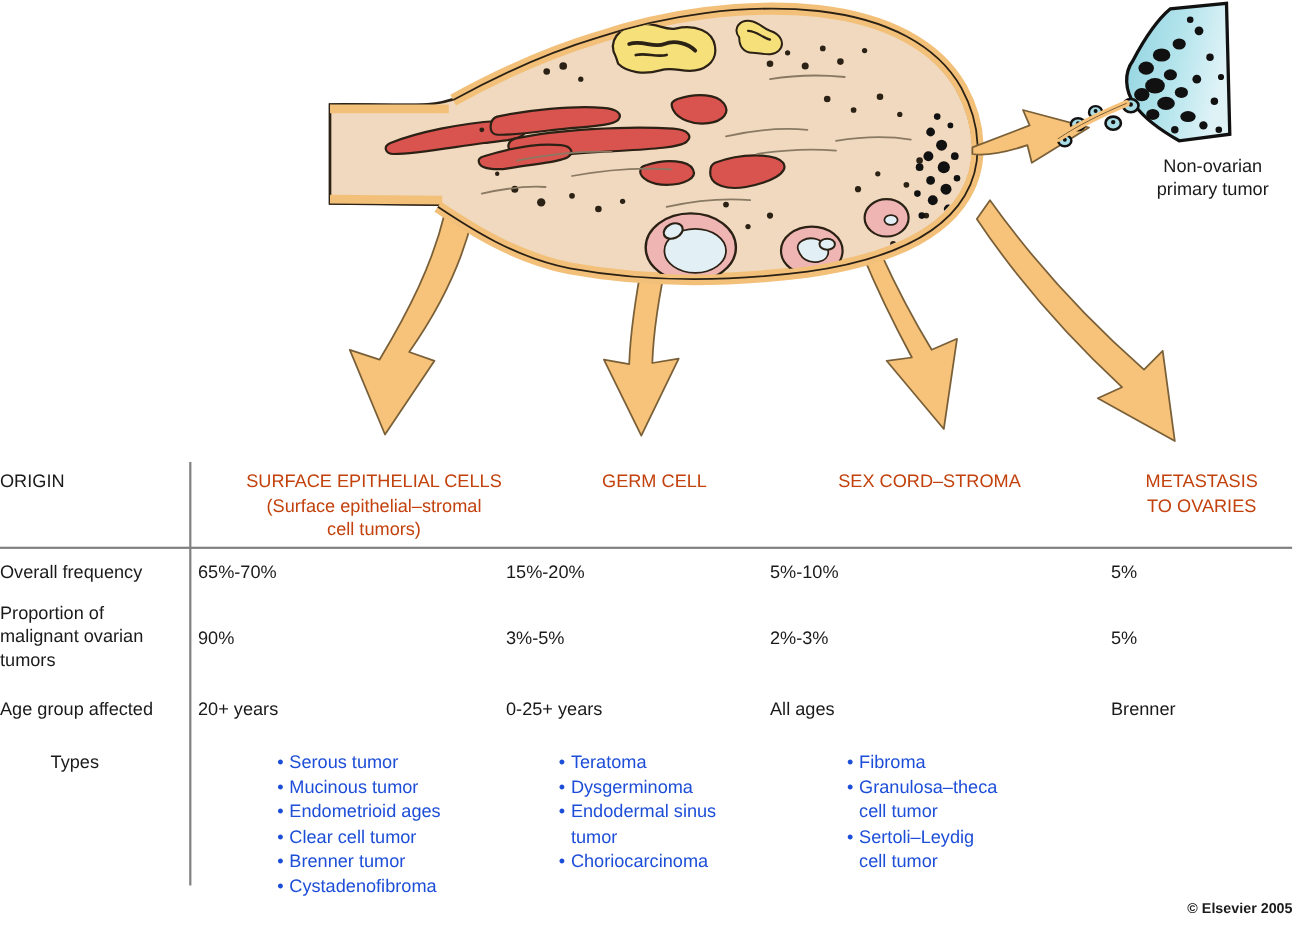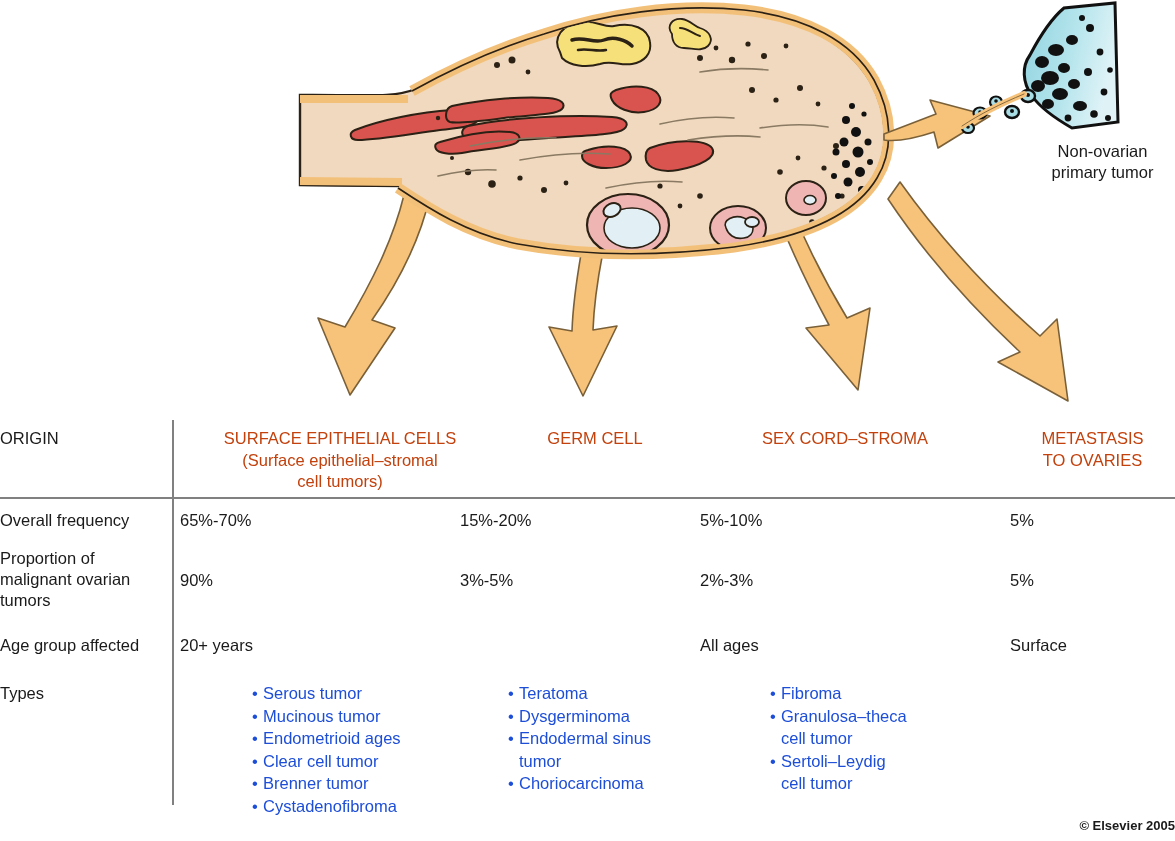--- a/index.html
+++ b/index.html
@@ -376,21 +376,21 @@
     <div class="hrule"></div>
 
     <div class="rowlabel" style="top:8px;">ORIGIN</div>
     <div class="rowlabel" style="top:90px;">Overall frequency</div>
     <div class="rowlabel" style="top:128px;">
       <span>Proportion of</span><br>
       <span>malignant ovarian</span><br>
       <span>tumors</span>
     </div>
     <div class="rowlabel" style="top:215px;">Age group affected</div>
-    <div class="rowlabel" style="top:263px;">Types</div>
+    <div class="rowlabel" style="top:263px;padding-left:46px;">Types</div>
 
     <div class="colhead" style="left:180px; top:8px; width:320px;">
       <span>SURFACE EPITHELIAL CELLS</span>
       <span class="sub">(Surface epithelial–stromal</span>
       <span class="sub">cell tumors)</span>
     </div>
     <div class="cell" style="left:180px; top:90px; width:320px;">65%-70%</div>
     <div class="cell" style="left:180px; top:150px; width:320px;">90%</div>
     <div class="cell" style="left:180px; top:215px; width:320px;">20+ years</div>
     <div class="typelist" style="left:252px; top:262px;">
@@ -400,20 +400,21 @@
       <div class="li"><span class="bullet">•</span><span>Clear cell tumor</span></div>
       <div class="li"><span class="bullet">•</span><span>Brenner tumor</span></div>
       <div class="li"><span class="bullet">•</span><span>Cystadenofibroma</span></div>
     </div>
 
     <div class="colhead" style="left:460px; top:8px; width:270px;">
       <span>GERM CELL</span>
     </div>
     <div class="cell" style="left:460px; top:90px; width:270px;">15%-20%</div>
     <div class="cell" style="left:460px; top:150px; width:270px;">3%-5%</div>
+    <div class="cell" style="left:460px; top:215px; width:270px;">0-25+ years</div>
     <div class="typelist" style="left:508px; top:262px;">
       <div class="li"><span class="bullet">•</span><span>Teratoma</span></div>
       <div class="li"><span class="bullet">•</span><span>Dysgerminoma</span></div>
       <div class="li"><span class="bullet">•</span><span>Endodermal sinus</span><span class="cont">tumor</span></div>
       <div class="li"><span class="bullet">•</span><span>Choriocarcinoma</span></div>
     </div>
 
     <div class="colhead" style="left:700px; top:8px; width:290px;">
       <span>SEX CORD–STROMA</span>
     </div>
@@ -425,18 +426,18 @@
       <div class="li"><span class="bullet">•</span><span>Granulosa–theca</span><span class="cont">cell tumor</span></div>
       <div class="li"><span class="bullet">•</span><span>Sertoli–Leydig</span><span class="cont">cell tumor</span></div>
     </div>
 
     <div class="colhead" style="left:1010px; top:8px; width:165px;">
       <span>METASTASIS</span>
       <span class="sub">TO OVARIES</span>
     </div>
     <div class="cell" style="left:1010px; top:90px; width:165px;">5%</div>
     <div class="cell" style="left:1010px; top:150px; width:165px;">5%</div>
-    <div class="cell" style="left:1010px; top:215px; width:165px;">Surface</div>
+    <div class="cell" style="left:1010px; top:215px; width:165px;">Brenner</div>
   </div>
 
   <div id="copyright">© Elsevier 2005</div>
 
 </div>
 
 </body></html>

